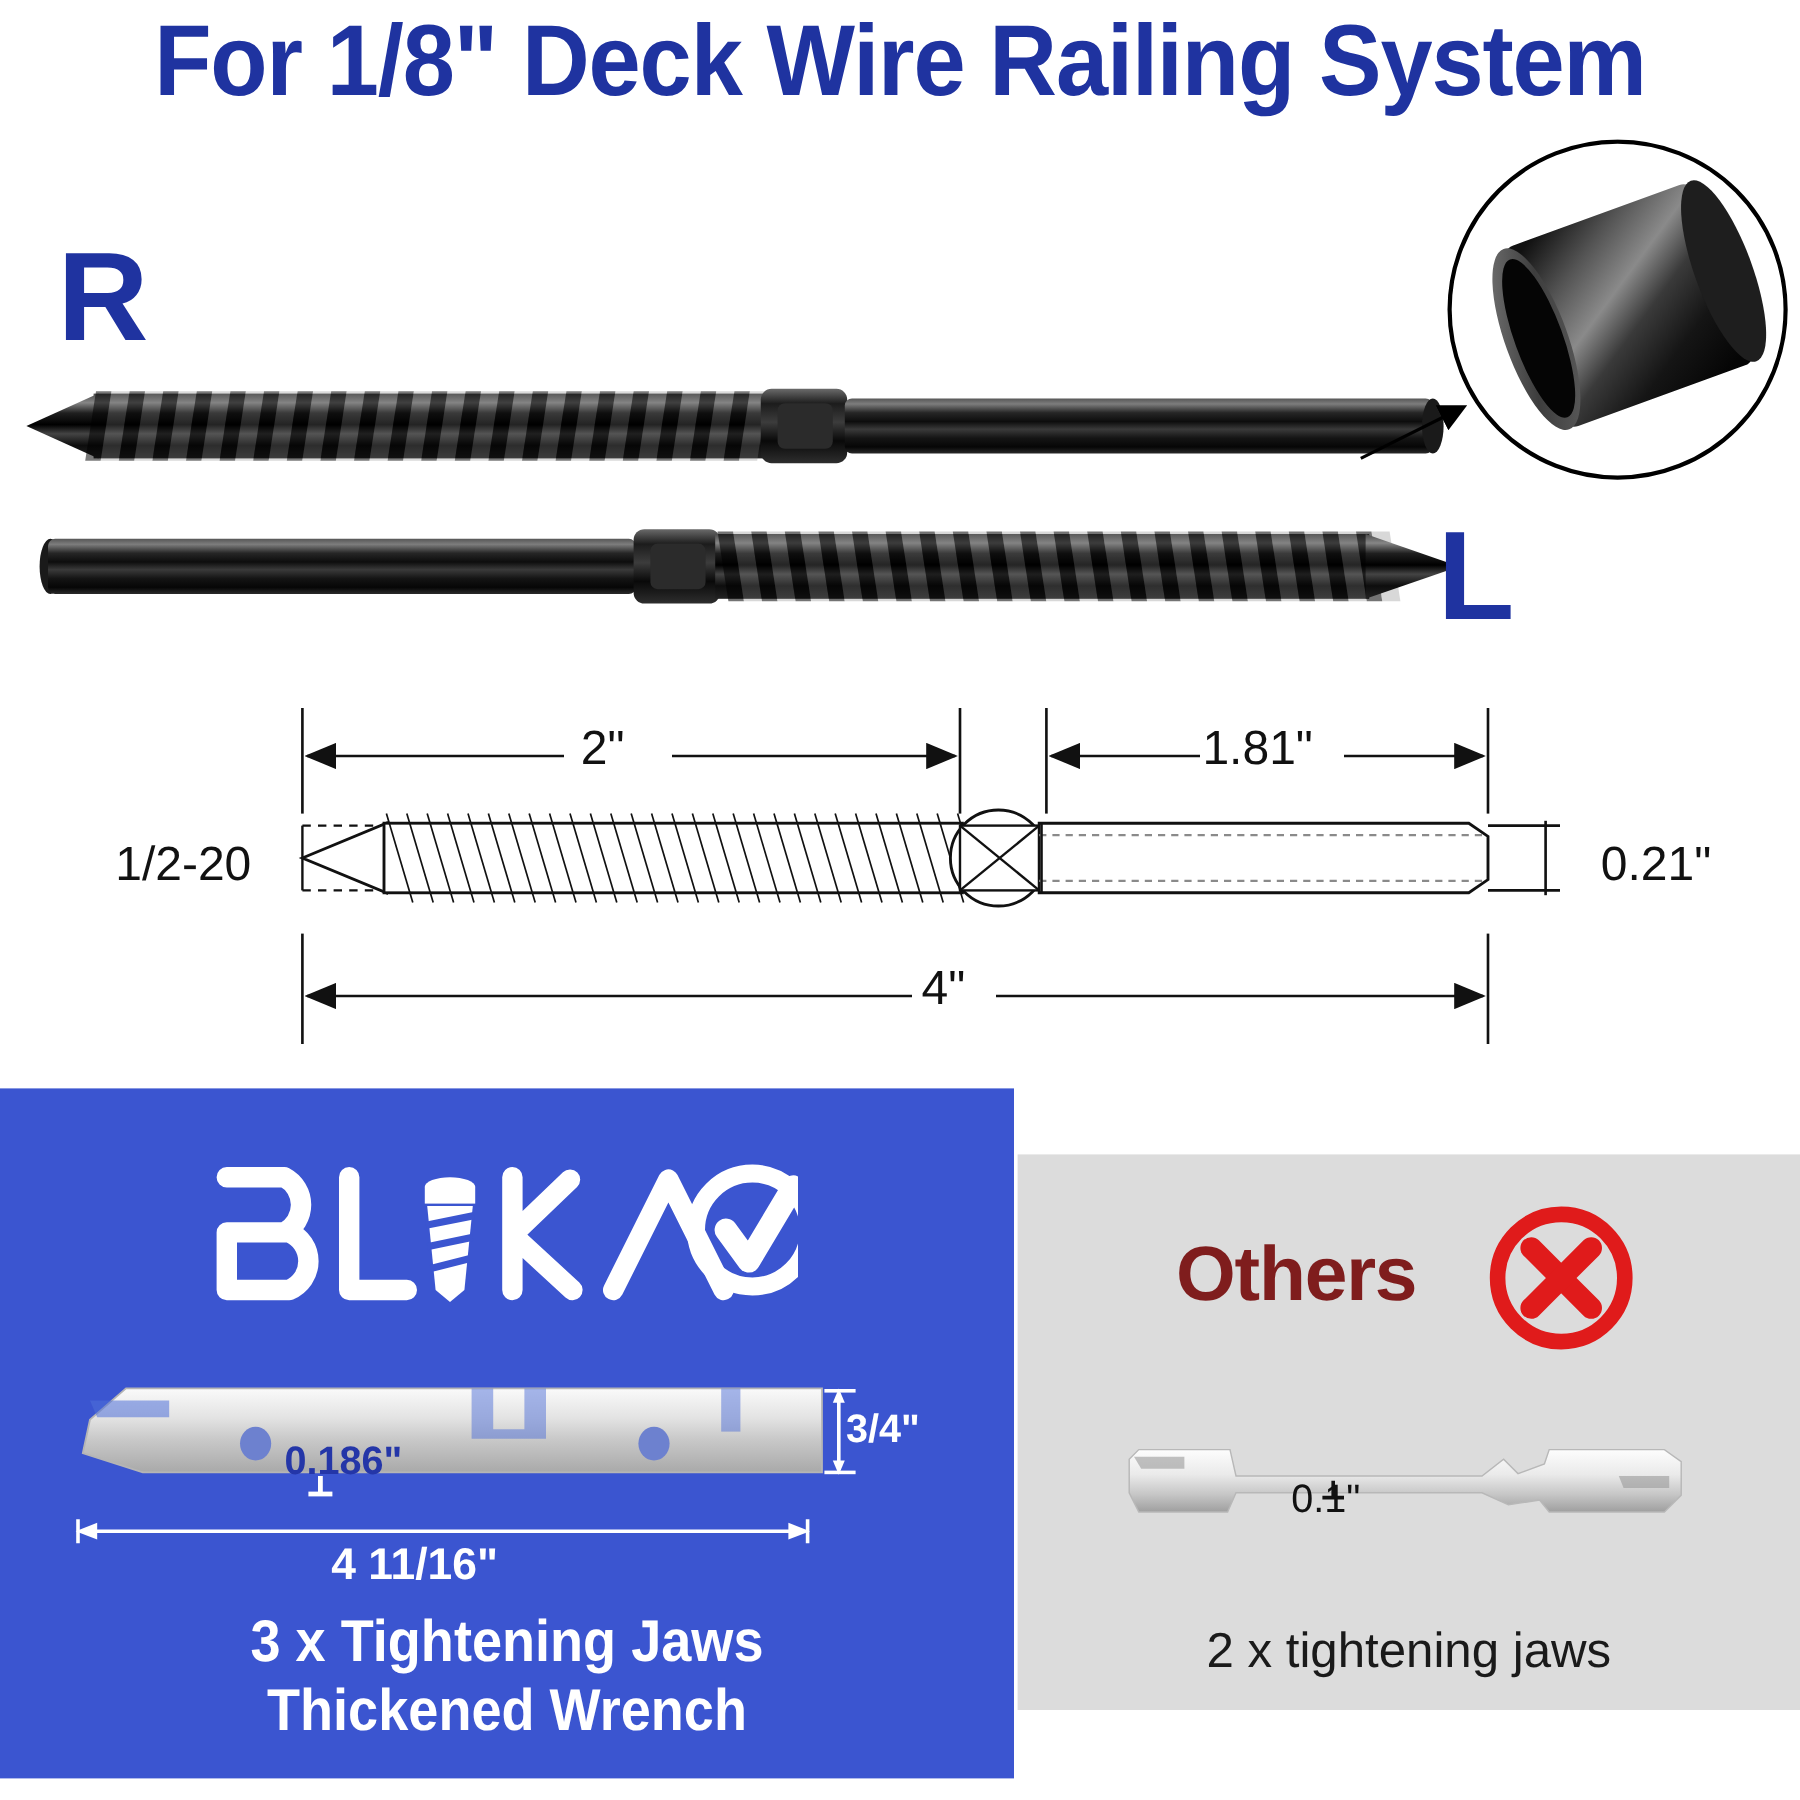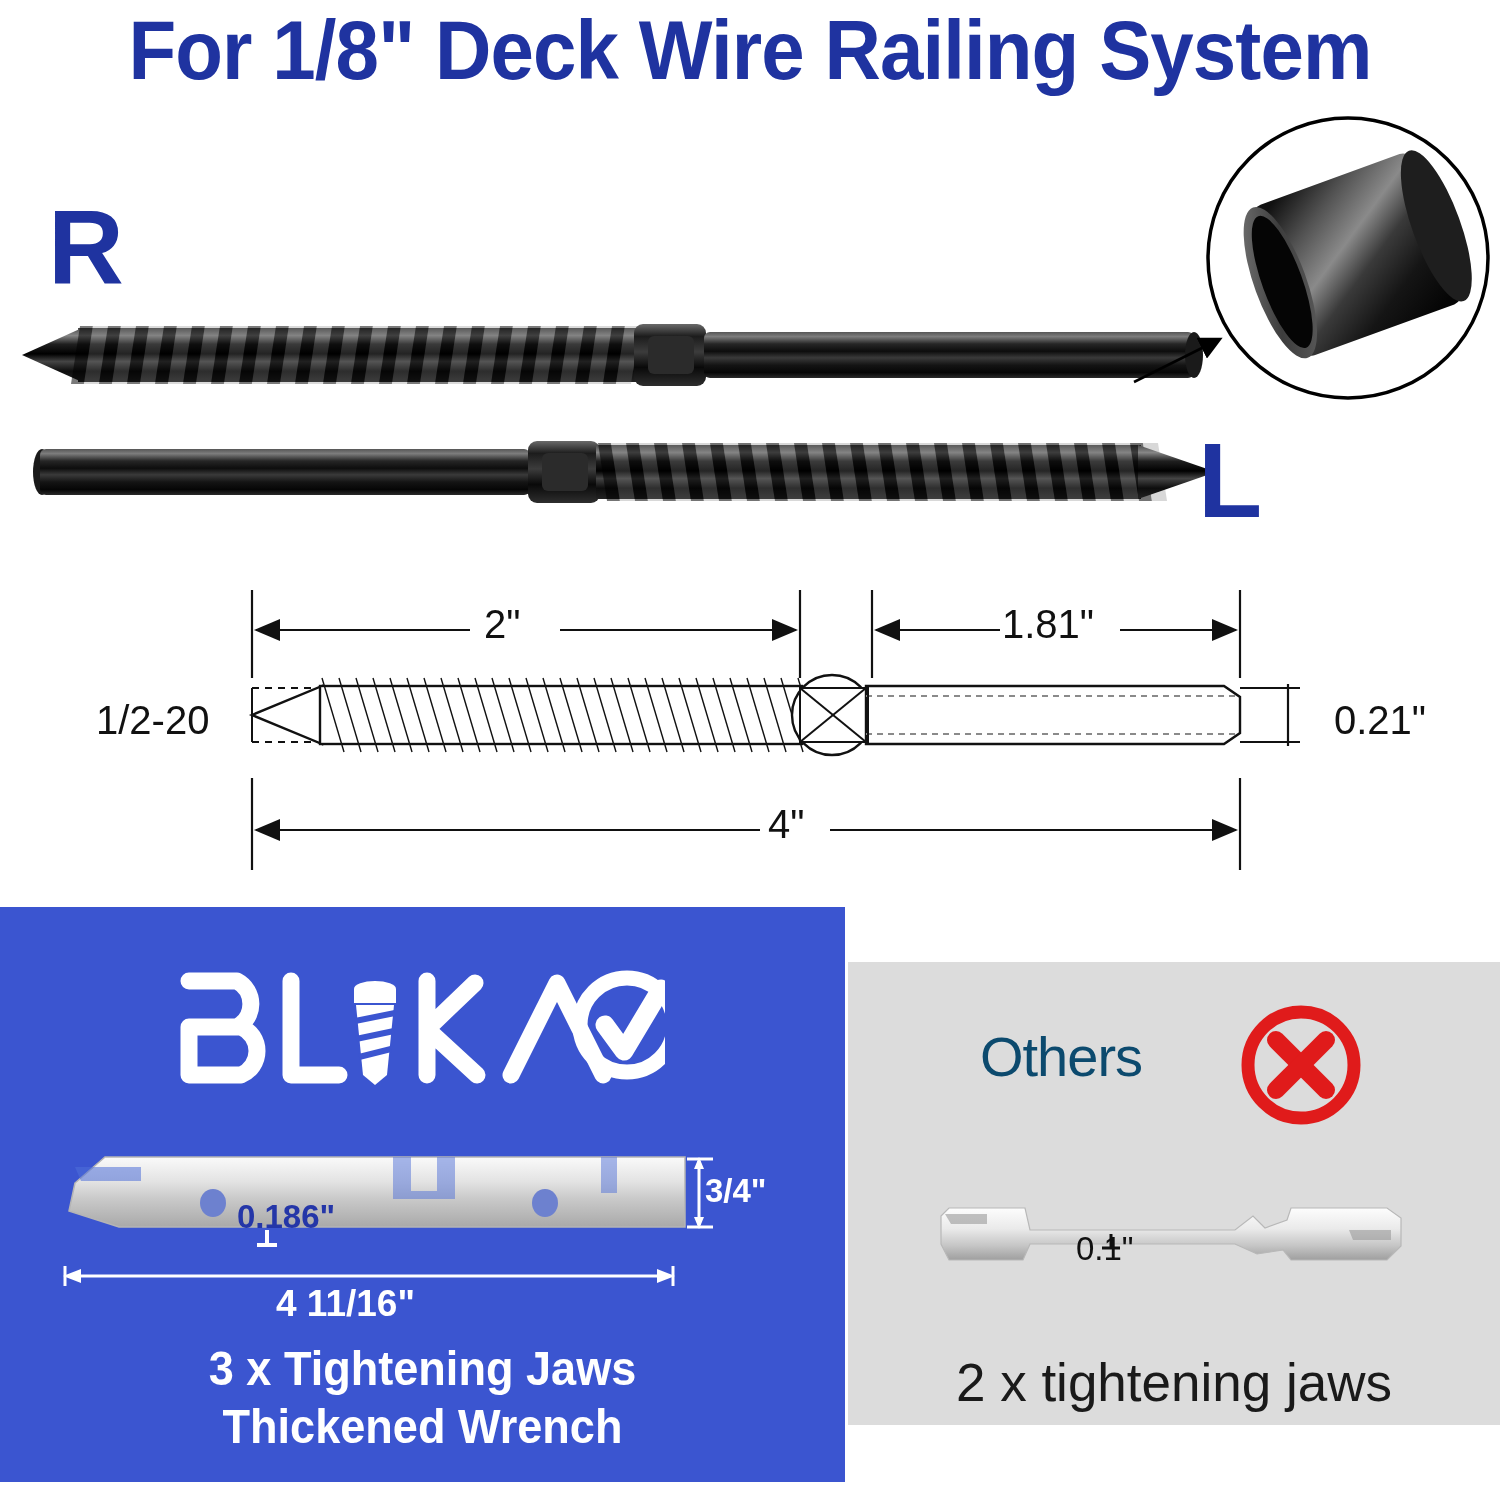--- a/index.html
+++ b/index.html
@@ -44,26 +44,26 @@
 
   .panel-caption{
     position:absolute;text-align:center;white-space:nowrap;
     font-family:"Liberation Sans",sans-serif;font-weight:bold;
   }
   #blika-caption{
     left:0;top:1340px;width:845px;color:#fff;font-size:49px;
     line-height:1.18;transform:scaleX(0.92);transform-origin:50% 0;
   }
   #others-caption{
-    left:848px;top:1352px;width:652px;color:#1a1a1a;font-size:53px;
+    left:848px;top:1352px;width:652px;color:#1a1a1a;font-size:41px;
     font-weight:normal;
     text-align:center;
   }
   #others-title{
-    left:980px;top:1024px;font-size:56px;font-weight:normal;color:#0c4a6e;
+    left:980px;top:1024px;font-size:64px;font-weight:bold;color:#7f1d1d;
     letter-spacing:-1px;
   }
 
   .wrench-dim{
     position:absolute;font-family:"Liberation Sans",sans-serif;
     font-weight:bold;white-space:nowrap;
   }
 </style>
 </head>
 <body>

